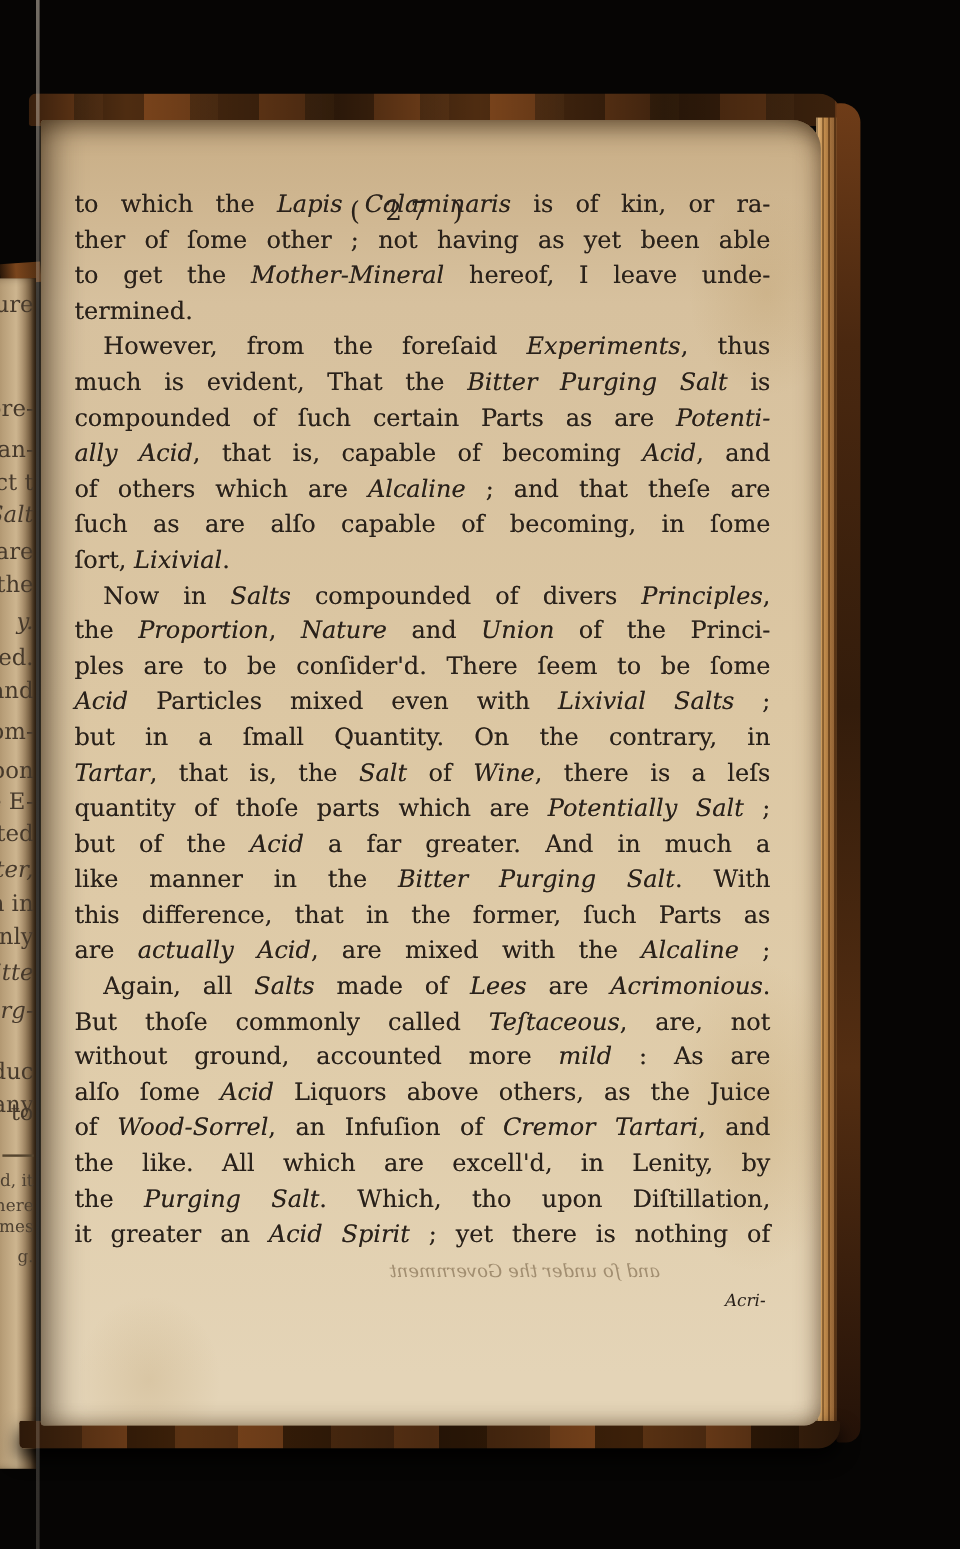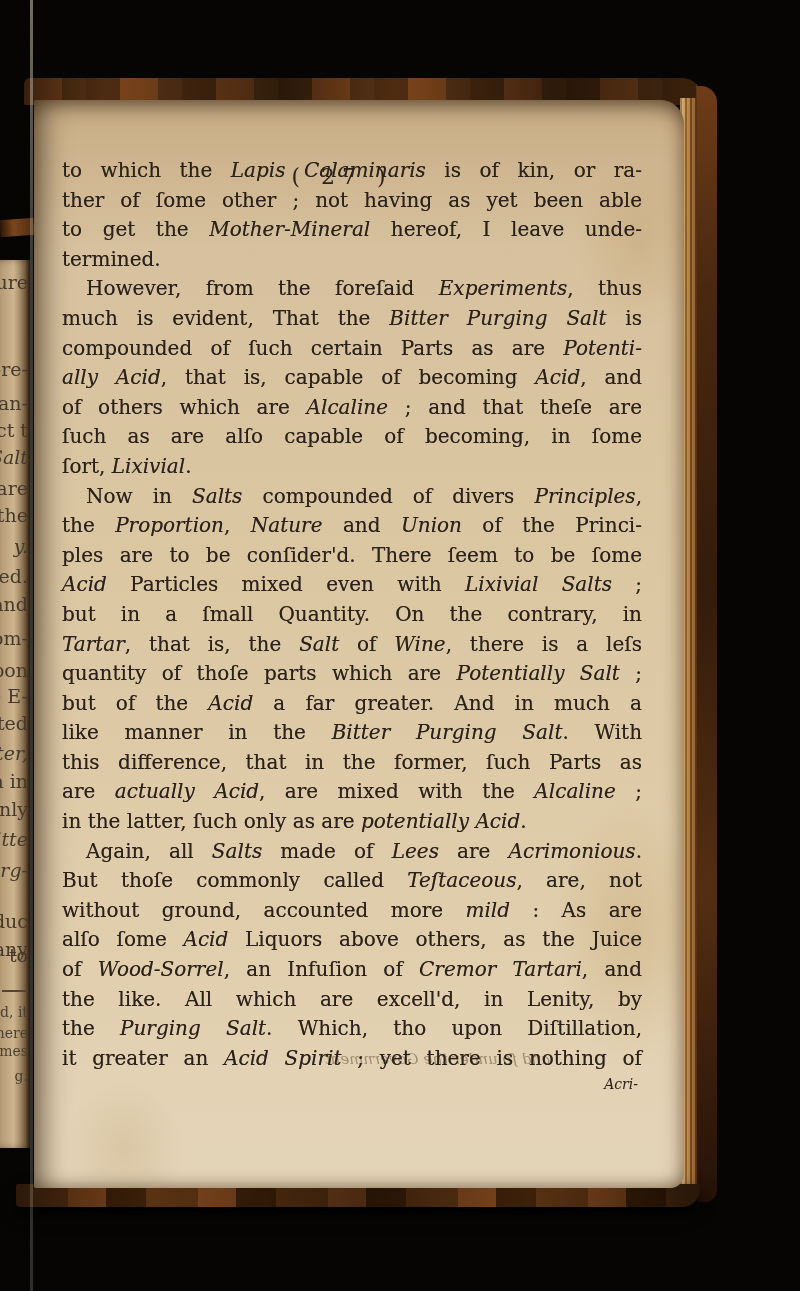--- a/index.html
+++ b/index.html
@@ -1,22 +1,22 @@
 <!DOCTYPE html>
 <html><head>
 <meta charset="utf-8">
 <style>
   html,body{margin:0;padding:0;background:#060504;}
   .scene{position:relative;width:800px;height:1291px;overflow:hidden;
          background:#060504;font-family:"DejaVu Serif","Liberation Serif",serif;}
 
   
-  .left-sliver{position:absolute;left:0;top:232px;width:30px;height:888px;overflow:hidden;
+  .left-sliver{position:absolute;left:0;top:232px;width:30px;height:992px;overflow:hidden;
     background:linear-gradient(90deg,#b49a74,#cdb58f 45%,#8d7250 85%,#3a2a18);
-    box-shadow:inset -6px 0 8px -2px rgba(30,18,8,.6);margin-top:28px;}
+    box-shadow:inset -6px 0 8px -2px rgba(30,18,8,.6);}
   .frag{position:absolute;right:2px;white-space:nowrap;font-size:19px;color:#46392b;
     font-family:"DejaVu Serif","Liberation Serif",serif;}
   .frag.small{font-size:14px;color:#4d4031;}
   .frag.ital{font-style:italic;}
   .sliver-rule{position:absolute;right:2px;width:26px;height:2px;background:#55452f;}
   .left-sliver-top-edge{position:absolute;left:0;top:219px;width:34px;height:17px;
     background:linear-gradient(90deg,#2a1708,#7a451c 40%,#4e2c11);transform:rotate(-4deg);}
 
   
   .top-edge{position:absolute;left:24px;top:78px;width:678px;height:27px;
@@ -135,21 +135,20 @@
         <div class="tline"><span>the </span><i>Proportion</i><span>, </span><i>Nature</i><span> and </span><i>Union</i><span> of the Princi-</span></div>
         <div class="tline"><span>ples are to be conſider'd. There ſeem to be ſome</span></div>
         <div class="tline"><i>Acid</i><span> Particles mixed even with </span><i>Lixivial Salts</i><span> ;</span></div>
         <div class="tline"><span>but in a ſmall Quantity. On the contrary, in</span></div>
         <div class="tline"><i>Tartar</i><span>, that is, the </span><i>Salt</i><span> of </span><i>Wine</i><span>, there is a leſs</span></div>
         <div class="tline"><span>quantity of thoſe parts which are </span><i>Potentially Salt</i><span> ;</span></div>
         <div class="tline"><span>but of the </span><i>Acid</i><span> a far greater. And in much a</span></div>
         <div class="tline"><span>like manner in the </span><i>Bitter Purging Salt</i><span>. With</span></div>
         <div class="tline"><span>this difference, that in the former, ſuch Parts as</span></div>
         <div class="tline"><span>are </span><i>actually Acid</i><span>, are mixed with the </span><i>Alcaline</i><span> ;</span></div>
-        <div class="tline pend"><span>in the latter, ſuch only as are </span><i>potentially Acid</i><span>.</span></div>
         <div class="tline indent"><span>Again, all </span><i>Salts</i><span> made of </span><i>Lees</i><span> are </span><i>Acrimonious</i><span>.</span></div>
         <div class="tline"><span>But thoſe commonly called </span><i>Teſtaceous</i><span>, are, not</span></div>
         <div class="tline"><span>without ground, accounted more </span><i>mild</i><span> : As are</span></div>
         <div class="tline"><span>alſo ſome </span><i>Acid</i><span> Liquors above others, as the Juice</span></div>
         <div class="tline"><span>of </span><i>Wood-Sorrel</i><span>, an Infuſion of </span><i>Cremor Tartari</i><span>, and</span></div>
         <div class="tline"><span>the like. All which are excell'd, in Lenity, by</span></div>
         <div class="tline"><span>the </span><i>Purging Salt</i><span>. Which, tho upon Diſtillation,</span></div>
         <div class="tline"><span>it greater an </span><i>Acid Spirit</i><span> ; yet there is nothing of</span></div>
       </div>
 

